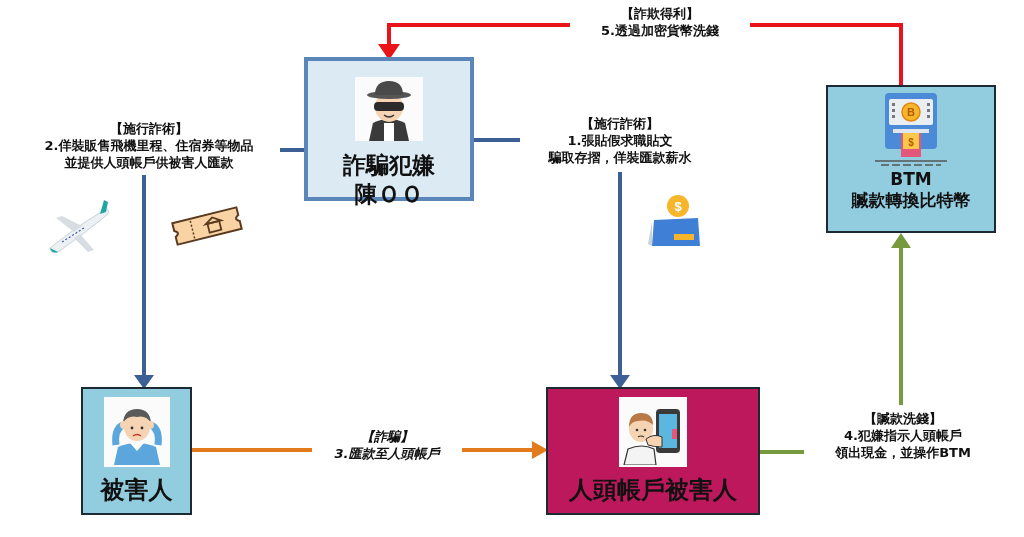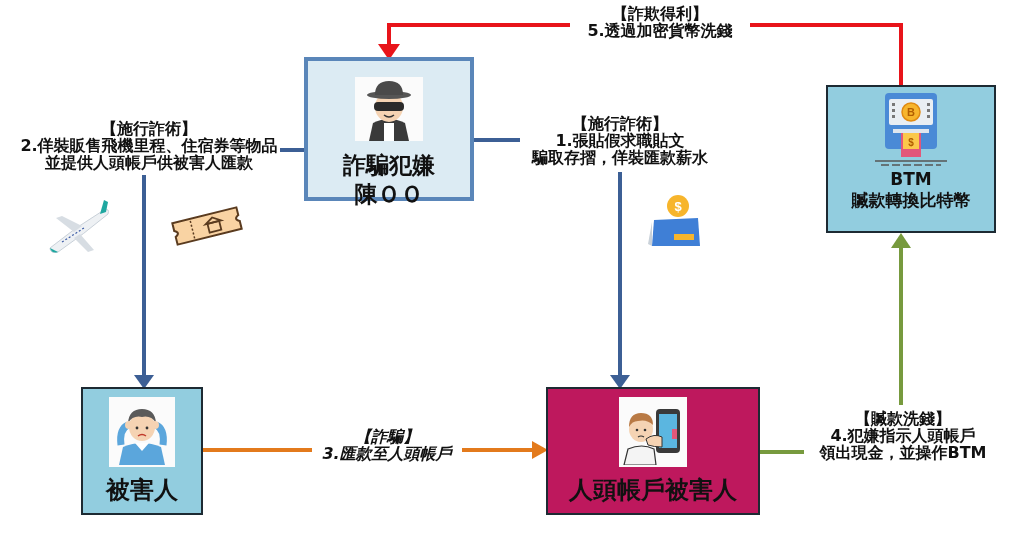--- a/index.html
+++ b/index.html
@@ -8,27 +8,27 @@
   svg.lines { position:absolute; left:0; top:0; width:1024px; height:537px; }
   .node { position:absolute; box-sizing:border-box; display:flex; flex-direction:column; align-items:center; }
   .node .icon-wrap { background:#fbfbfb; display:flex; align-items:center; justify-content:center; }
   .node .title { font-weight:bold; text-align:center; line-height:1.25; color:#111; }
   #n-suspect { left:304px; top:57px; width:170px; height:144px; background:#dcebf3; border:4px solid #5a86b9; }
   #n-suspect .icon-wrap { width:68px; height:68px; margin-top:16px; }
   #n-suspect .title { font-size:23px; margin-top:10px; }
   #n-btm { left:826px; top:85px; width:170px; height:148px; background:#92cddf; border:2px solid #1d2a33; }
   #n-btm .icon-wrap { background:transparent; width:80px; height:76px; margin-top:4px; }
   #n-btm .title { font-size:17px; margin-top:2px; }
-  #n-victim { left:81px; top:387px; width:122px; height:128px; background:#92cddf; border:2px solid #1d2a33; }
+  #n-victim { left:81px; top:387px; width:111px; height:128px; background:#92cddf; border:2px solid #1d2a33; }
   #n-victim .icon-wrap { width:66px; height:70px; margin-top:8px; }
   #n-victim .title { font-size:24px; margin-top:8px; }
   #n-mule { left:546px; top:387px; width:214px; height:128px; background:#be185d; border:2px solid #1d2a33; }
   #n-mule .icon-wrap { width:68px; height:70px; margin-top:8px; }
   #n-mule .title { font-size:24px; margin-top:8px; }
-  .label { position:absolute; text-align:center; font-weight:bold; font-size:16px; line-height:17px; color:#111; background:#fff; }
+  .label { position:absolute; text-align:center; font-weight:bold; font-size:13px; line-height:17px; color:#111; background:#fff; }
   #lbl-5 { left:570px; top:5px; width:180px; }
   #lbl-2 { left:18px; top:120px; width:262px; }
   #lbl-1 { left:520px; top:115px; width:200px; }
   #lbl-3 { left:312px; top:428px; width:150px; font-style:italic; }
   #lbl-4 { left:804px; top:410px; width:198px; }
   .deco { position:absolute; }
   #deco-plane { left:44px; top:198px; width:70px; height:58px; }
   #deco-ticket { left:168px; top:205px; width:78px; height:42px; }
   #deco-card { left:646px; top:192px; width:60px; height:56px; }
 </style>

